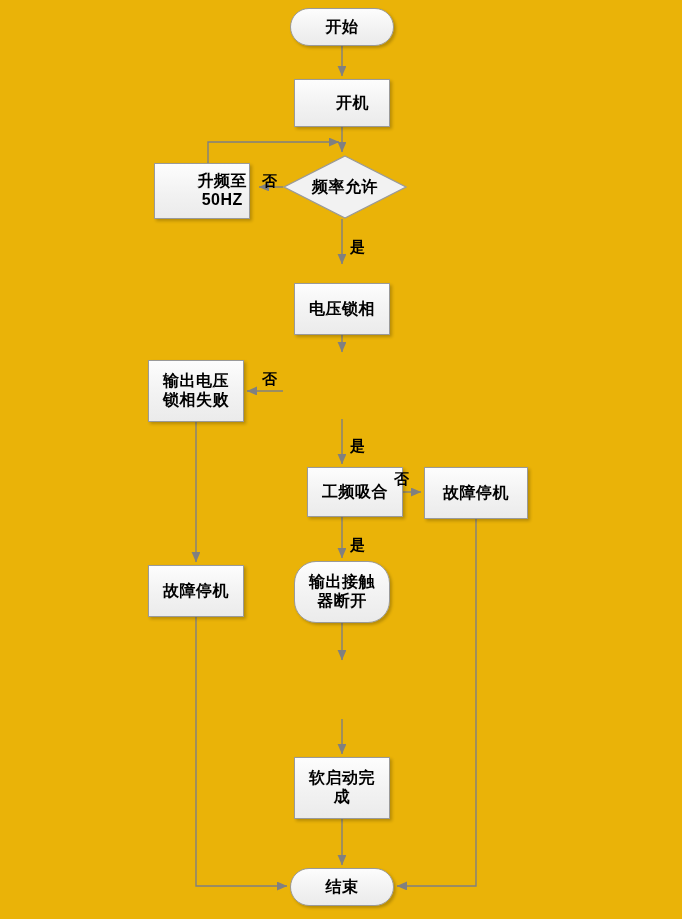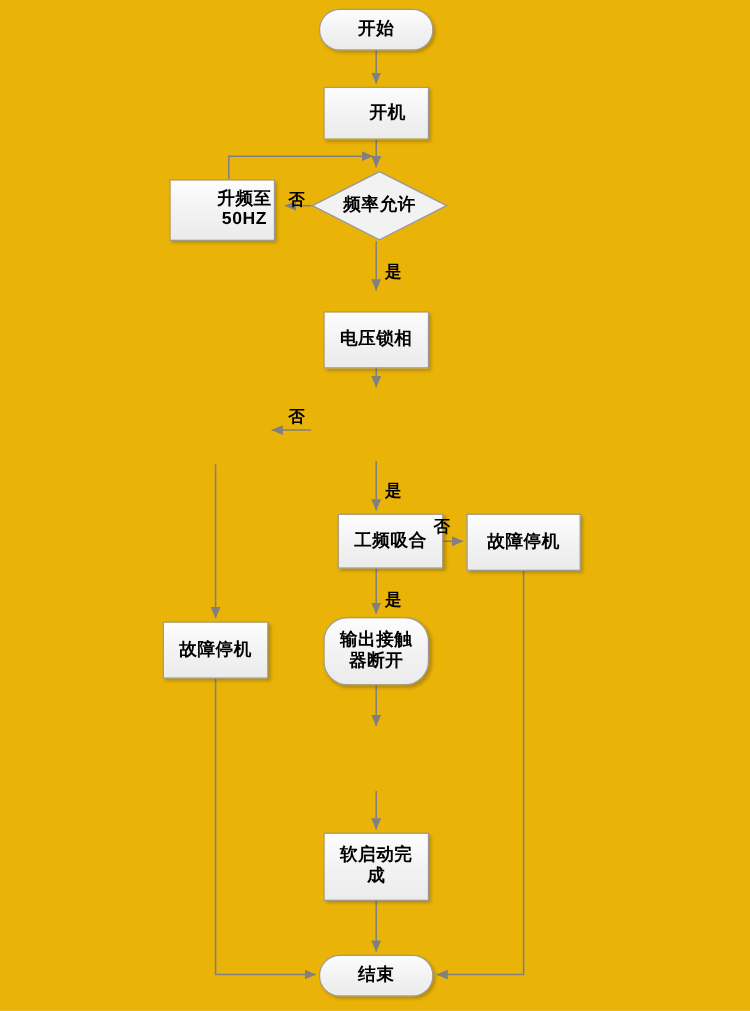--- a/index.html
+++ b/index.html
@@ -143,20 +143,24 @@
   <div class="node rect" style="left:154px;top:163px;width:96px;height:56px;justify-content:flex-end;">
     <span class="label">升频至
 50HZ</span>
   </div>
 
   <div class="node rect" style="left:294px;top:267px;width:96px;height:52px;margin-top:16px;">
     <span class="label">电压锁相</span>
   </div>
 
 
+  <div class="node rect" style="left:148px;top:360px;width:96px;height:62px;">
+    <span class="label">输出电压
+锁相失败</span>
+  </div>
 
   <div class="node rect" style="left:294px;top:467px;width:96px;height:50px;margin-left:13px;">
     <span class="label">工频吸合</span>
   </div>
 
   <div class="node rect" style="left:424px;top:467px;width:104px;height:52px;">
     <span class="label">故障停机</span>
   </div>
 
   <div class="node rect" style="left:148px;top:565px;width:96px;height:52px;">

